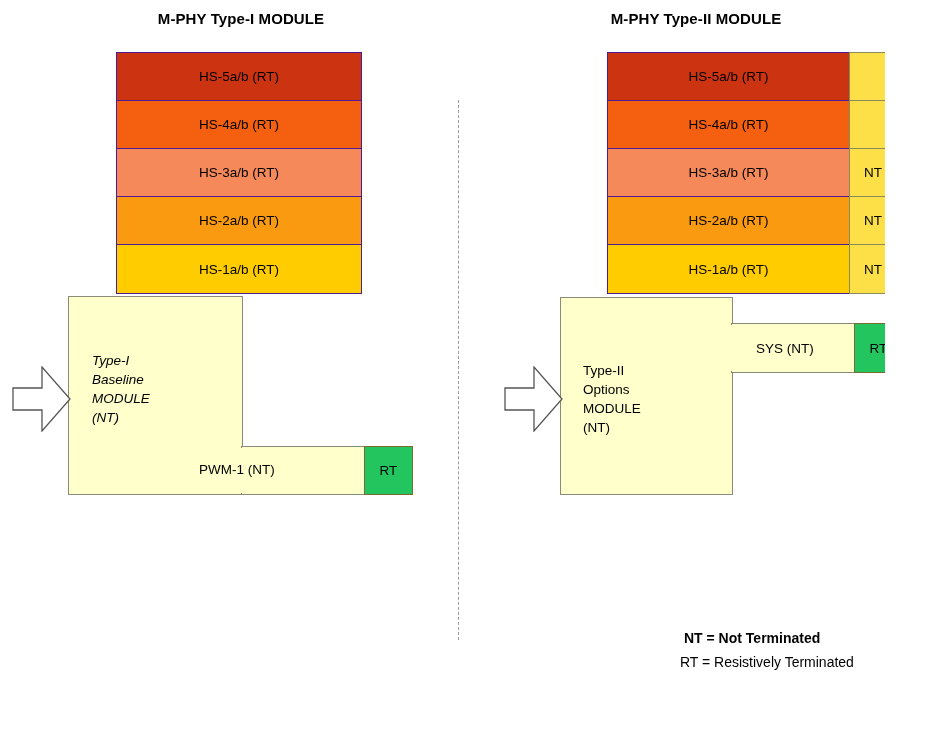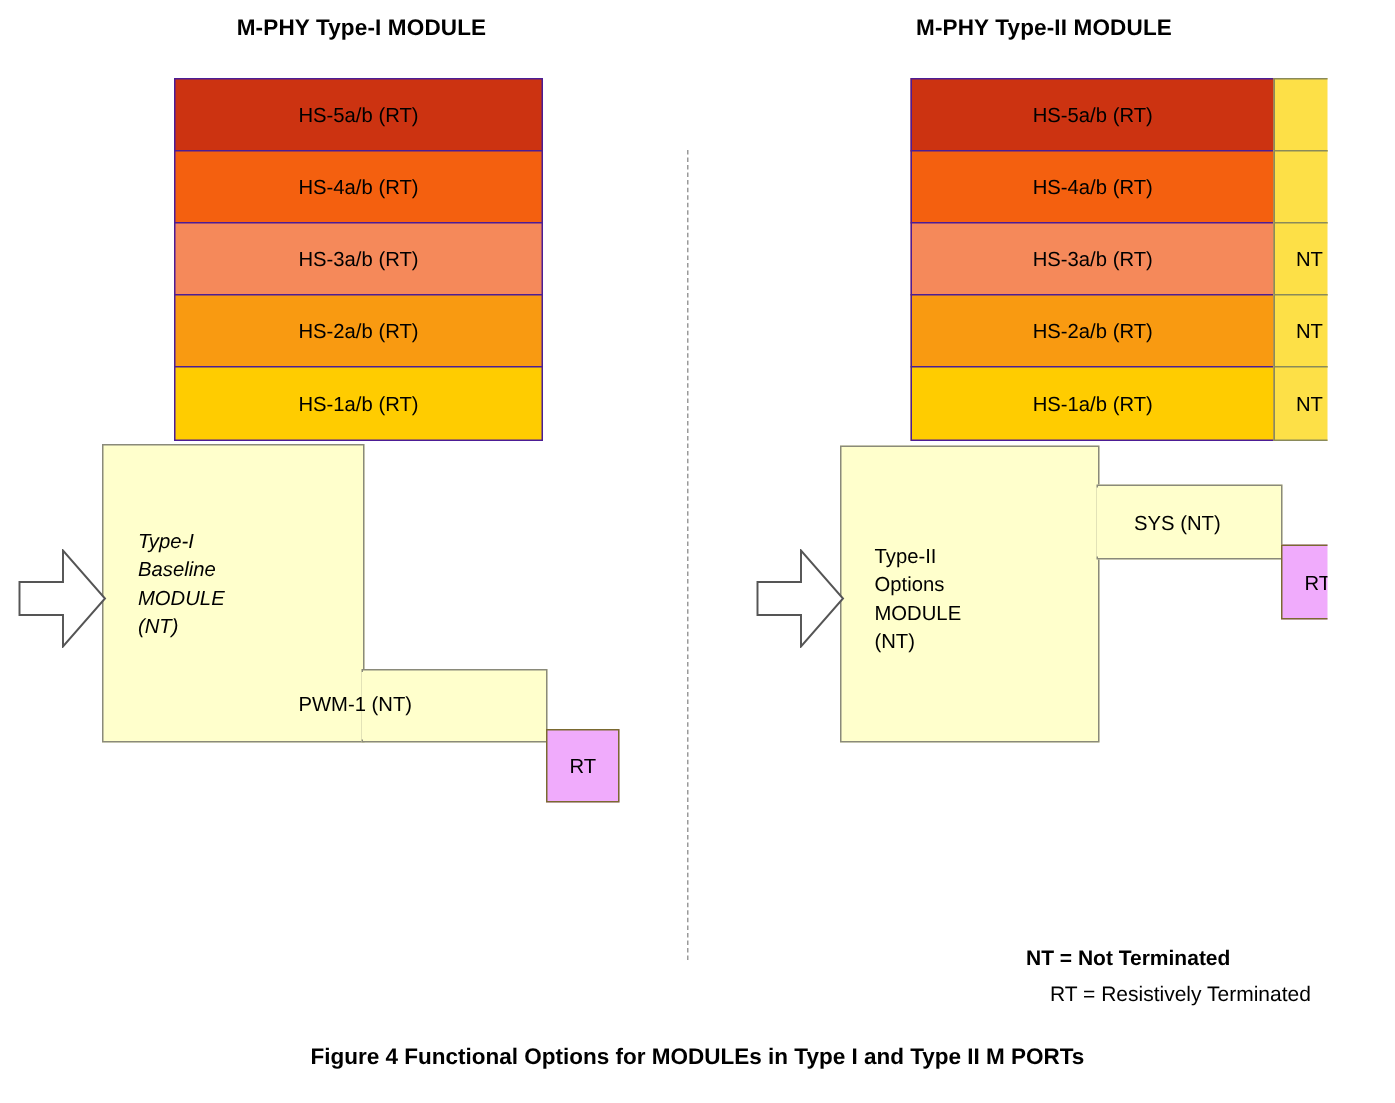--- a/index.html
+++ b/index.html
@@ -74,28 +74,27 @@
   }
   .row-label {
     font-size: 13.5px;
     color: #000;
     white-space: nowrap;
   }
 
   
   .rt-box {
     box-sizing: border-box;
-    background: #f0abfc;
+    background: #22c55e;
     border: 1px solid #7a6a30;
     display: flex;
     align-items: center;
     justify-content: center;
     font-size: 13.5px;
     color: #000;
-    margin-top: 40px;
   }
 
   
   .arrow-svg { display: block; }
 
   
   .divider {
     border-left: 1px dashed #9a9a9a;
     width: 0;
   }
@@ -210,17 +209,16 @@
 
   <div class="abs rt-box" style="left:854px; top:323px; width:49px; height:50px;">
     <span>RT</span>
   </div>
 
   <svg class="abs arrow-svg" style="left:504px; top:366px;" width="60" height="66" viewBox="0 0 60 66">
     <polygon points="1,22 30,22 30,1 58,33 30,65 30,44 1,44" fill="#ffffff" stroke="#555555" stroke-width="1.3"></polygon>
   </svg>
 
   <div class="abs legend-line" style="left:684px; top:630px;font-weight:bold;">NT = Not Terminated</div>
-  <div class="abs legend-line" style="left:680px; top:654px;margin-left:20px;">RT = Resistively Terminated</div>
-
-  <div class="abs caption" style="top:696px;">Figure 4 Functional Options for MODULEs in Type I and Type II M PORTs</div>
+  <div class="abs legend-line" style="left:680px; top:654px;">RT = Resistively Terminated</div>
+
 
 </div>
 
 </body></html>

